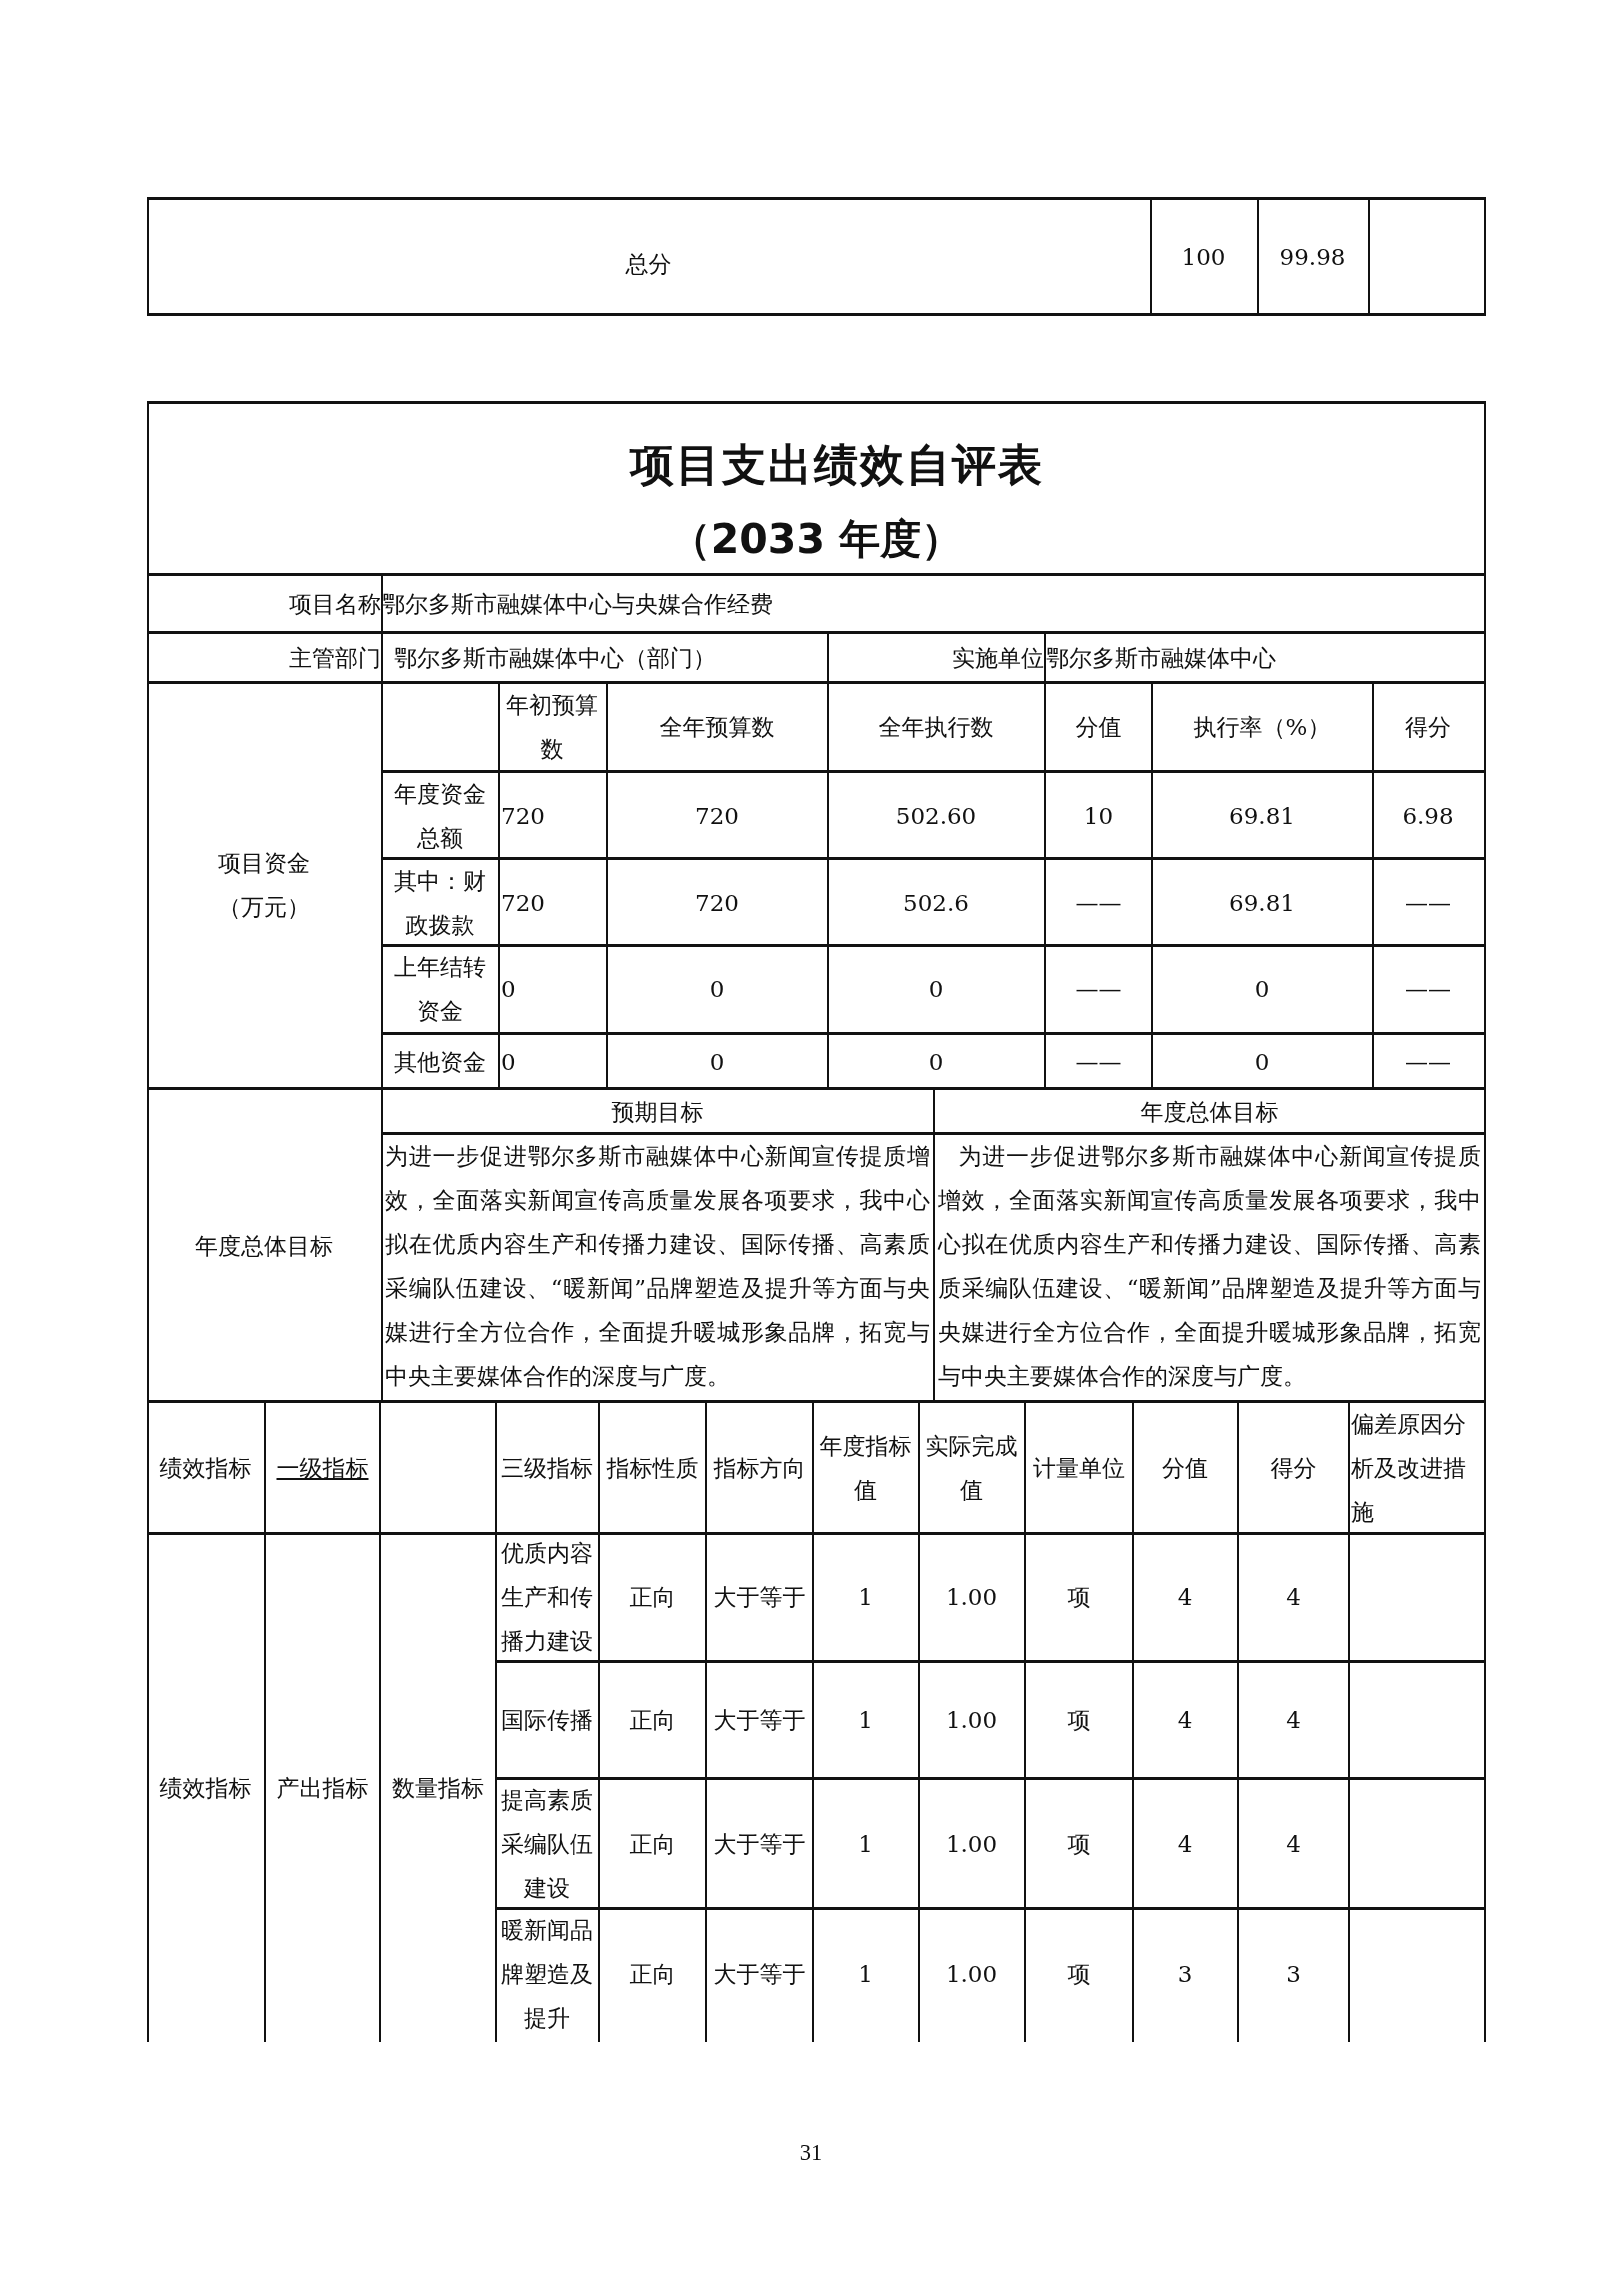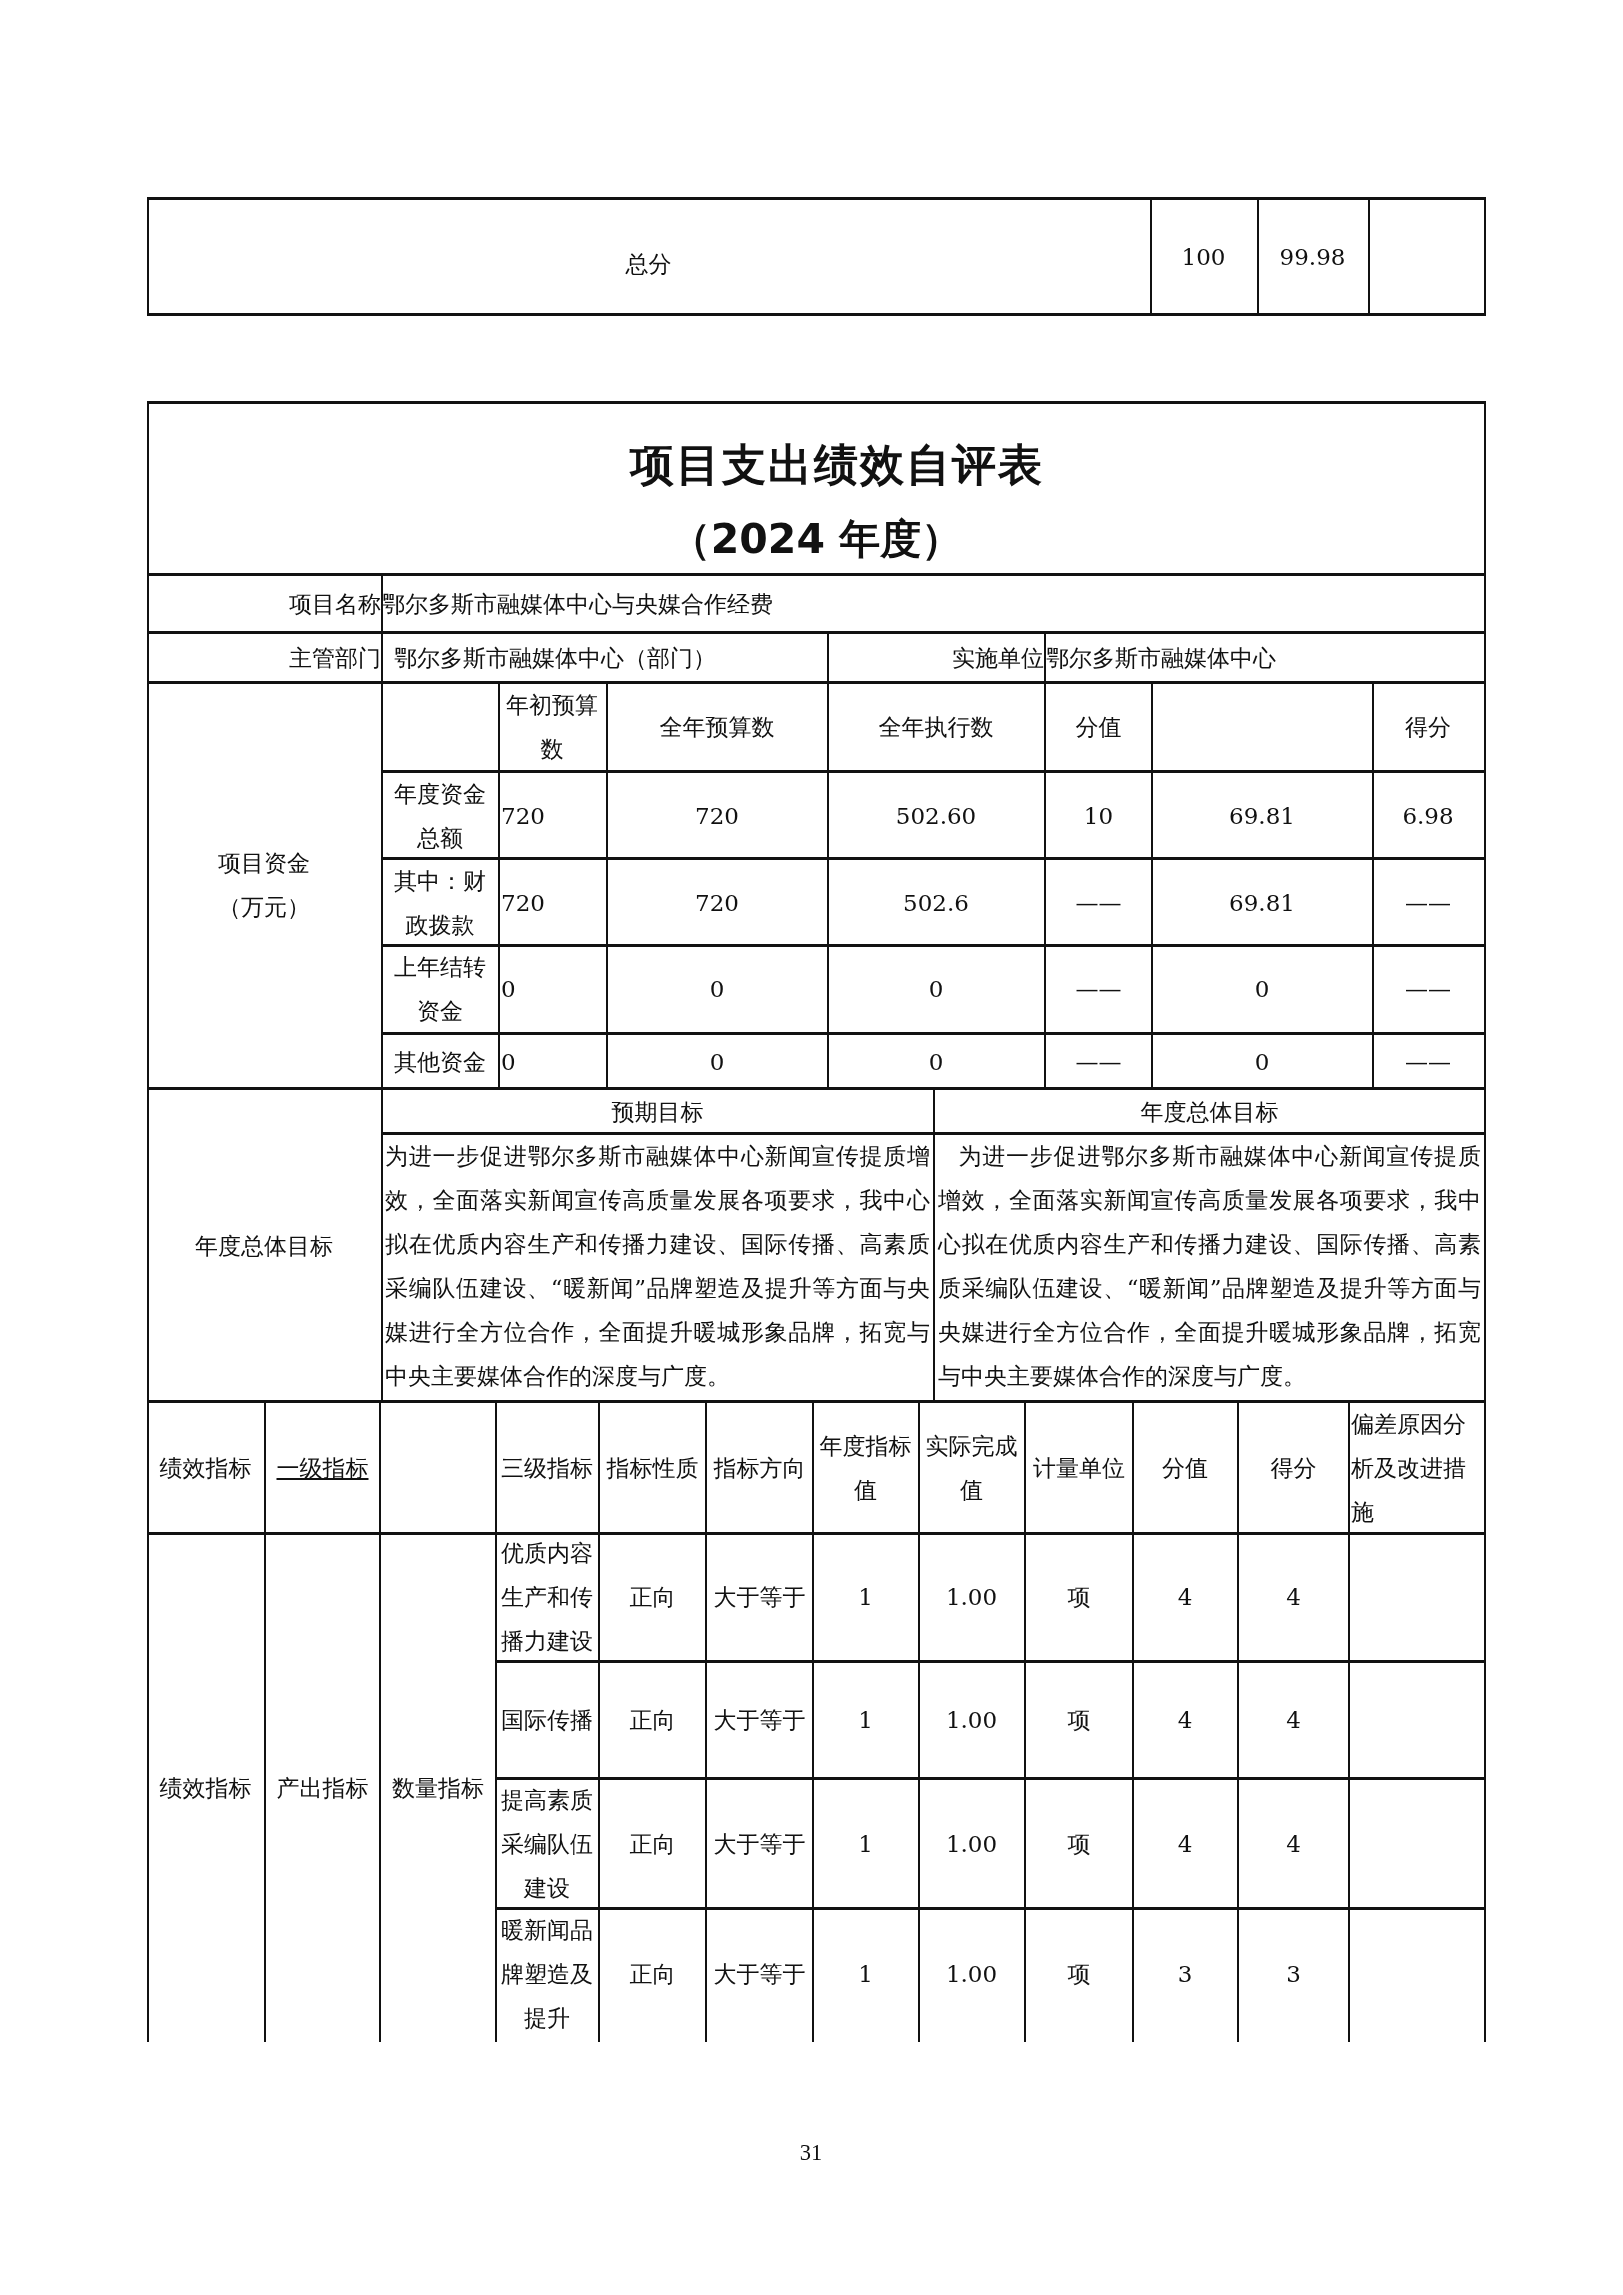--- a/index.html
+++ b/index.html
@@ -35,21 +35,21 @@
   <div class="cell" style="left:1221px;top:0;width:116px;height:119px;"></div>
 </div>
 
 <div class="abs" style="left:147px;top:401px;width:1338px;height:1641px;">
 
   <div class="hl thick" style="left:0;top:0;width:1338px;"></div>
   <div class="vl" style="left:0;top:0;height:1641px;"></div>
   <div class="vl" style="left:1337px;top:0;height:1641px;"></div>
 
   <div class="cell title1" style="left:0;top:31px;width:1338px;height:66px;padding-left:44px;">项目支出绩效自评表</div>
-  <div class="cell title2" style="left:0;top:105px;width:1338px;height:66px;">（2024 年度）</div>
+  <div class="cell title2" style="left:0;top:105px;width:1338px;height:66px;">（2033 年度）</div>
   <div class="hl thick" style="left:0;top:172px;width:1338px;"></div>
 
   <div class="cell right" style="left:0;top:174px;width:234px;height:58px;padding-right:0;">项目名称</div>
   <div class="vl" style="left:234px;top:174px;height:58px;"></div>
   <div class="cell left" style="left:235px;top:174px;width:1099px;height:58px;padding-left:0;">鄂尔多斯市融媒体中心与央媒合作经费</div>
   <div class="hl thick" style="left:0;top:230px;width:1338px;"></div>
 
   <div class="cell right" style="left:0;top:232px;width:234px;height:50px;padding-right:0;">主管部门</div>
   <div class="vl" style="left:234px;top:232px;height:50px;"></div>
   <div class="cell left" style="left:235px;top:232px;width:445px;height:50px;padding-left:12px;">鄂尔多斯市融媒体中心（部门）</div>
@@ -70,20 +70,21 @@
   <div class="vl" style="left:680px;top:281px;height:406px;"></div>
   <div class="vl" style="left:897px;top:281px;height:406px;"></div>
   <div class="vl" style="left:1004px;top:281px;height:406px;"></div>
   <div class="vl" style="left:1225px;top:281px;height:406px;"></div>
 
   <div class="cell" style="left:235px;top:281px;width:116px;height:89px;"></div>
   <div class="cell" style="left:352px;top:281px;width:106px;height:89px;">年初预算数</div>
   <div class="cell" style="left:460px;top:281px;width:220px;height:89px;">全年预算数</div>
   <div class="cell" style="left:681px;top:281px;width:216px;height:89px;">全年执行数</div>
   <div class="cell" style="left:899px;top:281px;width:105px;height:89px;">分值</div>
+  <div class="cell" style="left:1005px;top:281px;width:220px;height:89px;">执行率（%）</div>
   <div class="cell" style="left:1226px;top:281px;width:110px;height:89px;">得分</div>
   <div class="hl thick" style="left:234px;top:369px;width:1105px;"></div>
 
   <div class="cell" style="left:235px;top:371px;width:116px;height:87px;">年度资金总额</div>
   <div class="cell left" style="left:352px;top:371px;width:106px;height:87px;">720</div>
   <div class="cell" style="left:460px;top:371px;width:220px;height:87px;">720</div>
   <div class="cell" style="left:681px;top:371px;width:216px;height:87px;">502.60</div>
   <div class="cell" style="left:899px;top:371px;width:105px;height:87px;">10</div>
   <div class="cell" style="left:1005px;top:371px;width:220px;height:87px;">69.81</div>
   <div class="cell" style="left:1226px;top:371px;width:110px;height:87px;">6.98</div>

